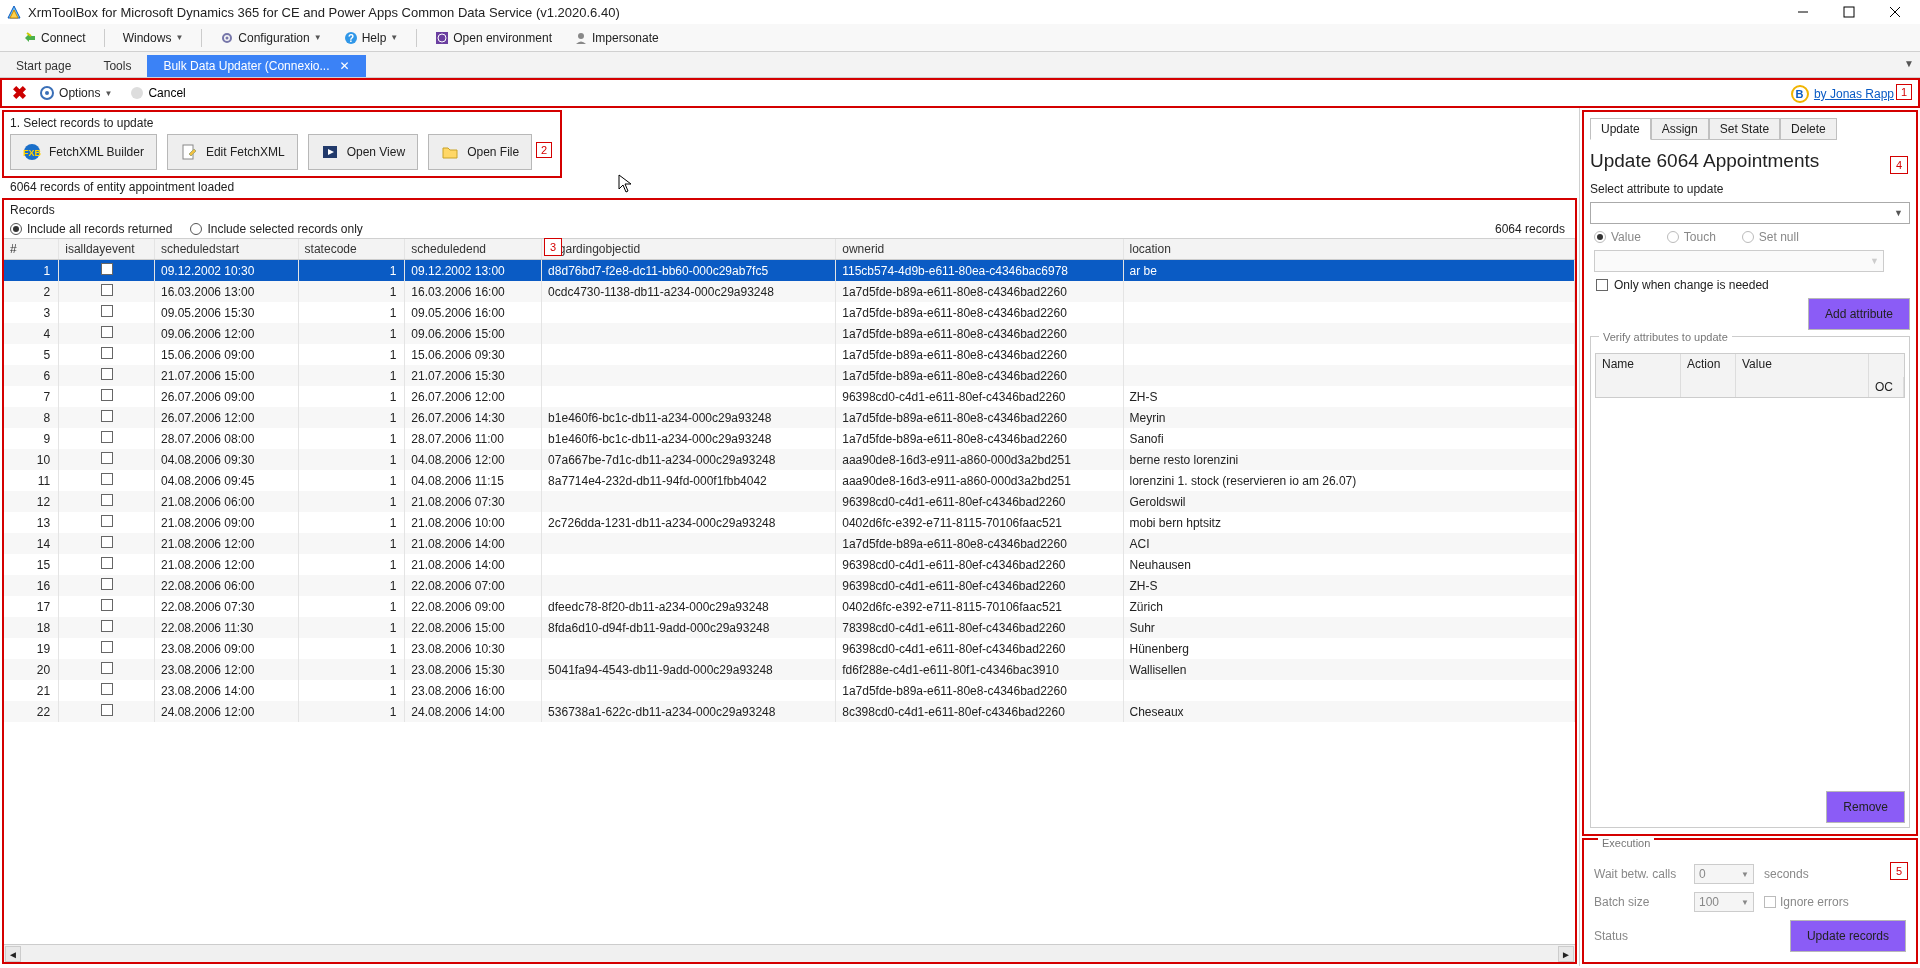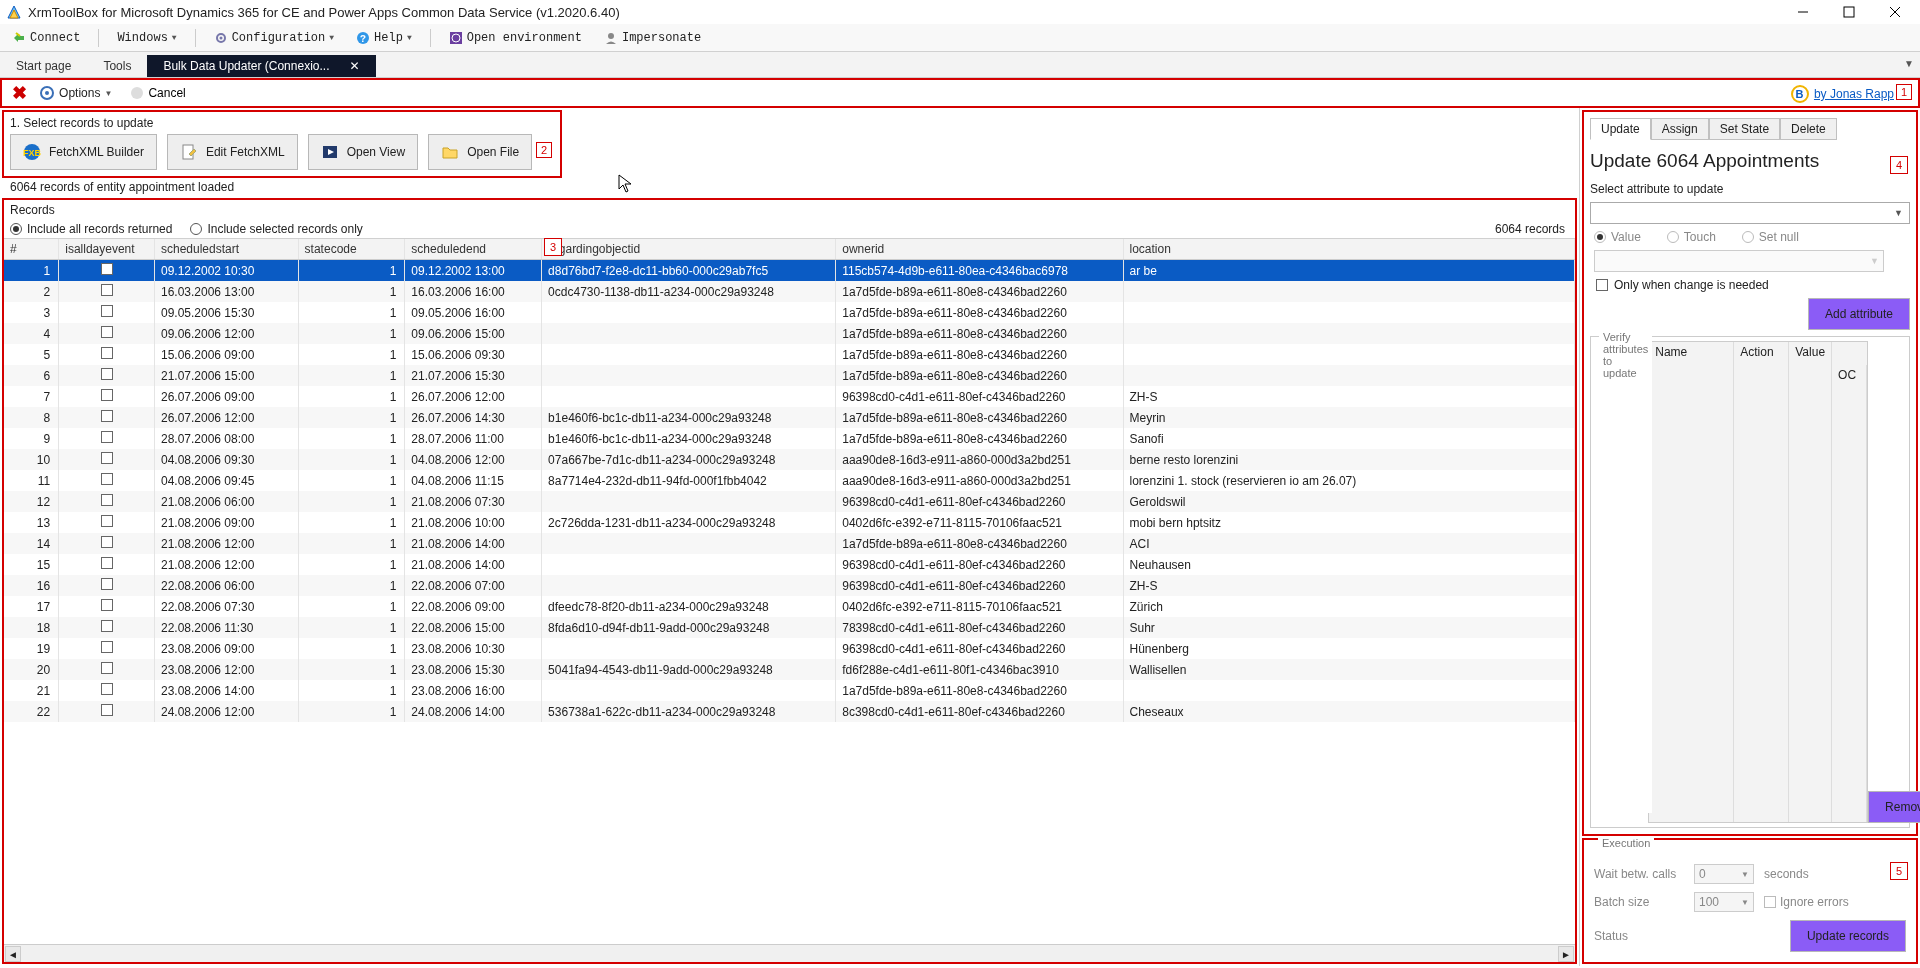--- a/index.html
+++ b/index.html
@@ -2,28 +2,28 @@
 <html><head>
 <meta charset="utf-8">
 <style>
 * { box-sizing: border-box; margin: 0; padding: 0; }
 body { font-family: "Segoe UI", Tahoma, sans-serif; font-size: 12px; color: #222; background: #fff; overflow: hidden; }
 .titlebar { display: flex; align-items: center; height: 24px; padding: 0 6px; background: #fff; }
 .titlebar .icon { width: 16px; height: 16px; margin-right: 6px; }
 .titlebar .caption { flex: 1; font-size: 13px; }
 .winbtns { display:flex; gap: 24px; padding: 0 8px; }
 .winbtn { width: 22px; height:22px; display:flex; align-items:center; justify-content:center; }
-.toolbar1 { display:flex; align-items:center; gap:10px; height:28px; padding:0 6px; border-bottom:1px solid #d0d0d0; background:#f8f8f8;font-family:Liberation Mono, monospace; }
+.toolbar1 { display:flex; align-items:center; gap:10px; height:28px; padding:0 17px; border-bottom:1px solid #d0d0d0; background:#f8f8f8; }
 .tb-item { display:flex; align-items:center; gap:4px; padding:2px 6px; cursor:pointer; }
 .tb-sep { border-left:1px solid #ccc; height:18px; margin:0 2px; }
 .chev { font-size:8px; color:#555; }
 .tabsbar { display:flex; align-items:flex-end; height:26px; background:#f3f3f3; border-bottom:1px solid #d0d0d0; position:relative; }
 .tab { padding:4px 16px; font-size:12px; color:#333; }
 .tab.start { }
-.tab.active { background:#0f172a; color:#fff; display:flex; align-items:center; gap:20px; }
+.tab.active { background:#3b82f6; color:#fff; display:flex; align-items:center; gap:10px; }
 .tab.active .close { color:#fff; }
 .tabsbar .overflow { position:absolute; right:6px; top:6px; font-size:10px; color:#555; }
 .toolbar2 { display:flex; align-items:center; gap:6px; height:30px; padding:0 10px; border:2px solid #d40000; border-top-width:2px; border-left-width:2px; border-right-width:2px; border-bottom-width:2px; position:relative; }
 .toolbar2 .num { position:absolute; right:6px; top:4px; width:16px; height:16px; border:1px solid #d40000; color:#d40000; font-size:11px; display:flex; align-items:center; justify-content:center; background:#fff; }
 .toolbar2 .byline { position:absolute; right:24px; top:5px; }
 .toolbar2 .byline a { color:#0a5bc4; text-decoration:underline; }
 .logo-b { width:18px; height:18px; border-radius:50%; border:2px solid #f0b400; color:#0a5bc4; font-weight:bold; display:inline-flex; align-items:center; justify-content:center; font-size:11px; margin-right:2px;}
 .delete-icon { color:#c00; font-size:18px; font-weight:bold; }
 .gear-icon { color:#3a6fb7; }
 .disabled { color:#000000; }
@@ -68,21 +68,21 @@
 .rtab.active { background:#fff; border-bottom:1px solid #fff; position:relative; z-index:1; }
 .rtitle { font-size:19px; padding:4px 0; }
 .rlabel { font-size:12px; }
 .combo { border:1px solid #aaa; height:22px; display:flex; align-items:center; justify-content:flex-end; padding:0 6px; background:#fff; width:100%; }
 .combo .dd { font-size:9px; color:#555; }
 .opt-row { display:flex; align-items:center; gap:26px; padding-left:4px; color:#888; }
 .valbox { border:1px solid #ccc; height:22px; background:#fafafa; width:290px; display:flex; align-items:center; justify-content:flex-end; padding:0 4px; }
 .chk-row { display:flex; align-items:center; gap:6px; padding-left:6px; }
 .addbtn-row { display:flex; justify-content:flex-end; }
 .btn { border:1px solid #b8b8b8; background:#8b5cf6; padding:8px 16px; cursor:pointer; font-size:12px; }
-.fieldset { border:1px solid #ccc; padding:4px; flex:1; display:flex; flex-direction:row; min-height:0; }
+.fieldset { border:1px solid #ccc; padding:4px; flex:1; display:flex; flex-direction:column; min-height:0; }
 .fs-legend { font-size:11px; color:#777; padding:0 4px; background:#fff; position:relative; top:-10px; left:4px; width:fit-content; }
 .attr-table-head { display:flex; border:1px solid #ccc; background:#f3f3f3; font-size:12px; }
 .attr-table-head > div { padding:3px 6px; border-right:1px solid #ddd; }
 .ath-name{width:85px;} .ath-act{width:55px;} .ath-val{flex:1;} .ath-oc{width:35px;margin-top:23px;}
 .remove-row { display:flex; justify-content:flex-end; margin-top:auto; }
 .rpanel-bot { border:2px solid #d40000; margin:0 2px 2px 2px; padding:6px 10px; position:relative; }
 .rpanel-bot .num { position:absolute; right:8px; top:22px; width:18px; height:18px; border:1px solid #d40000; color:#d40000; font-size:11px; display:flex; align-items:center; justify-content:center; }
 .exec-row { display:flex; align-items:center; gap:10px; padding:4px 0; color:#888; }
 .exec-row .lbl { width:90px; }
 .small-combo { border:1px solid #ccc; background:#f5f5f5; width:60px; height:20px; display:flex; align-items:center; justify-content:space-between; padding:0 4px; font-size:12px; color:#888; }

